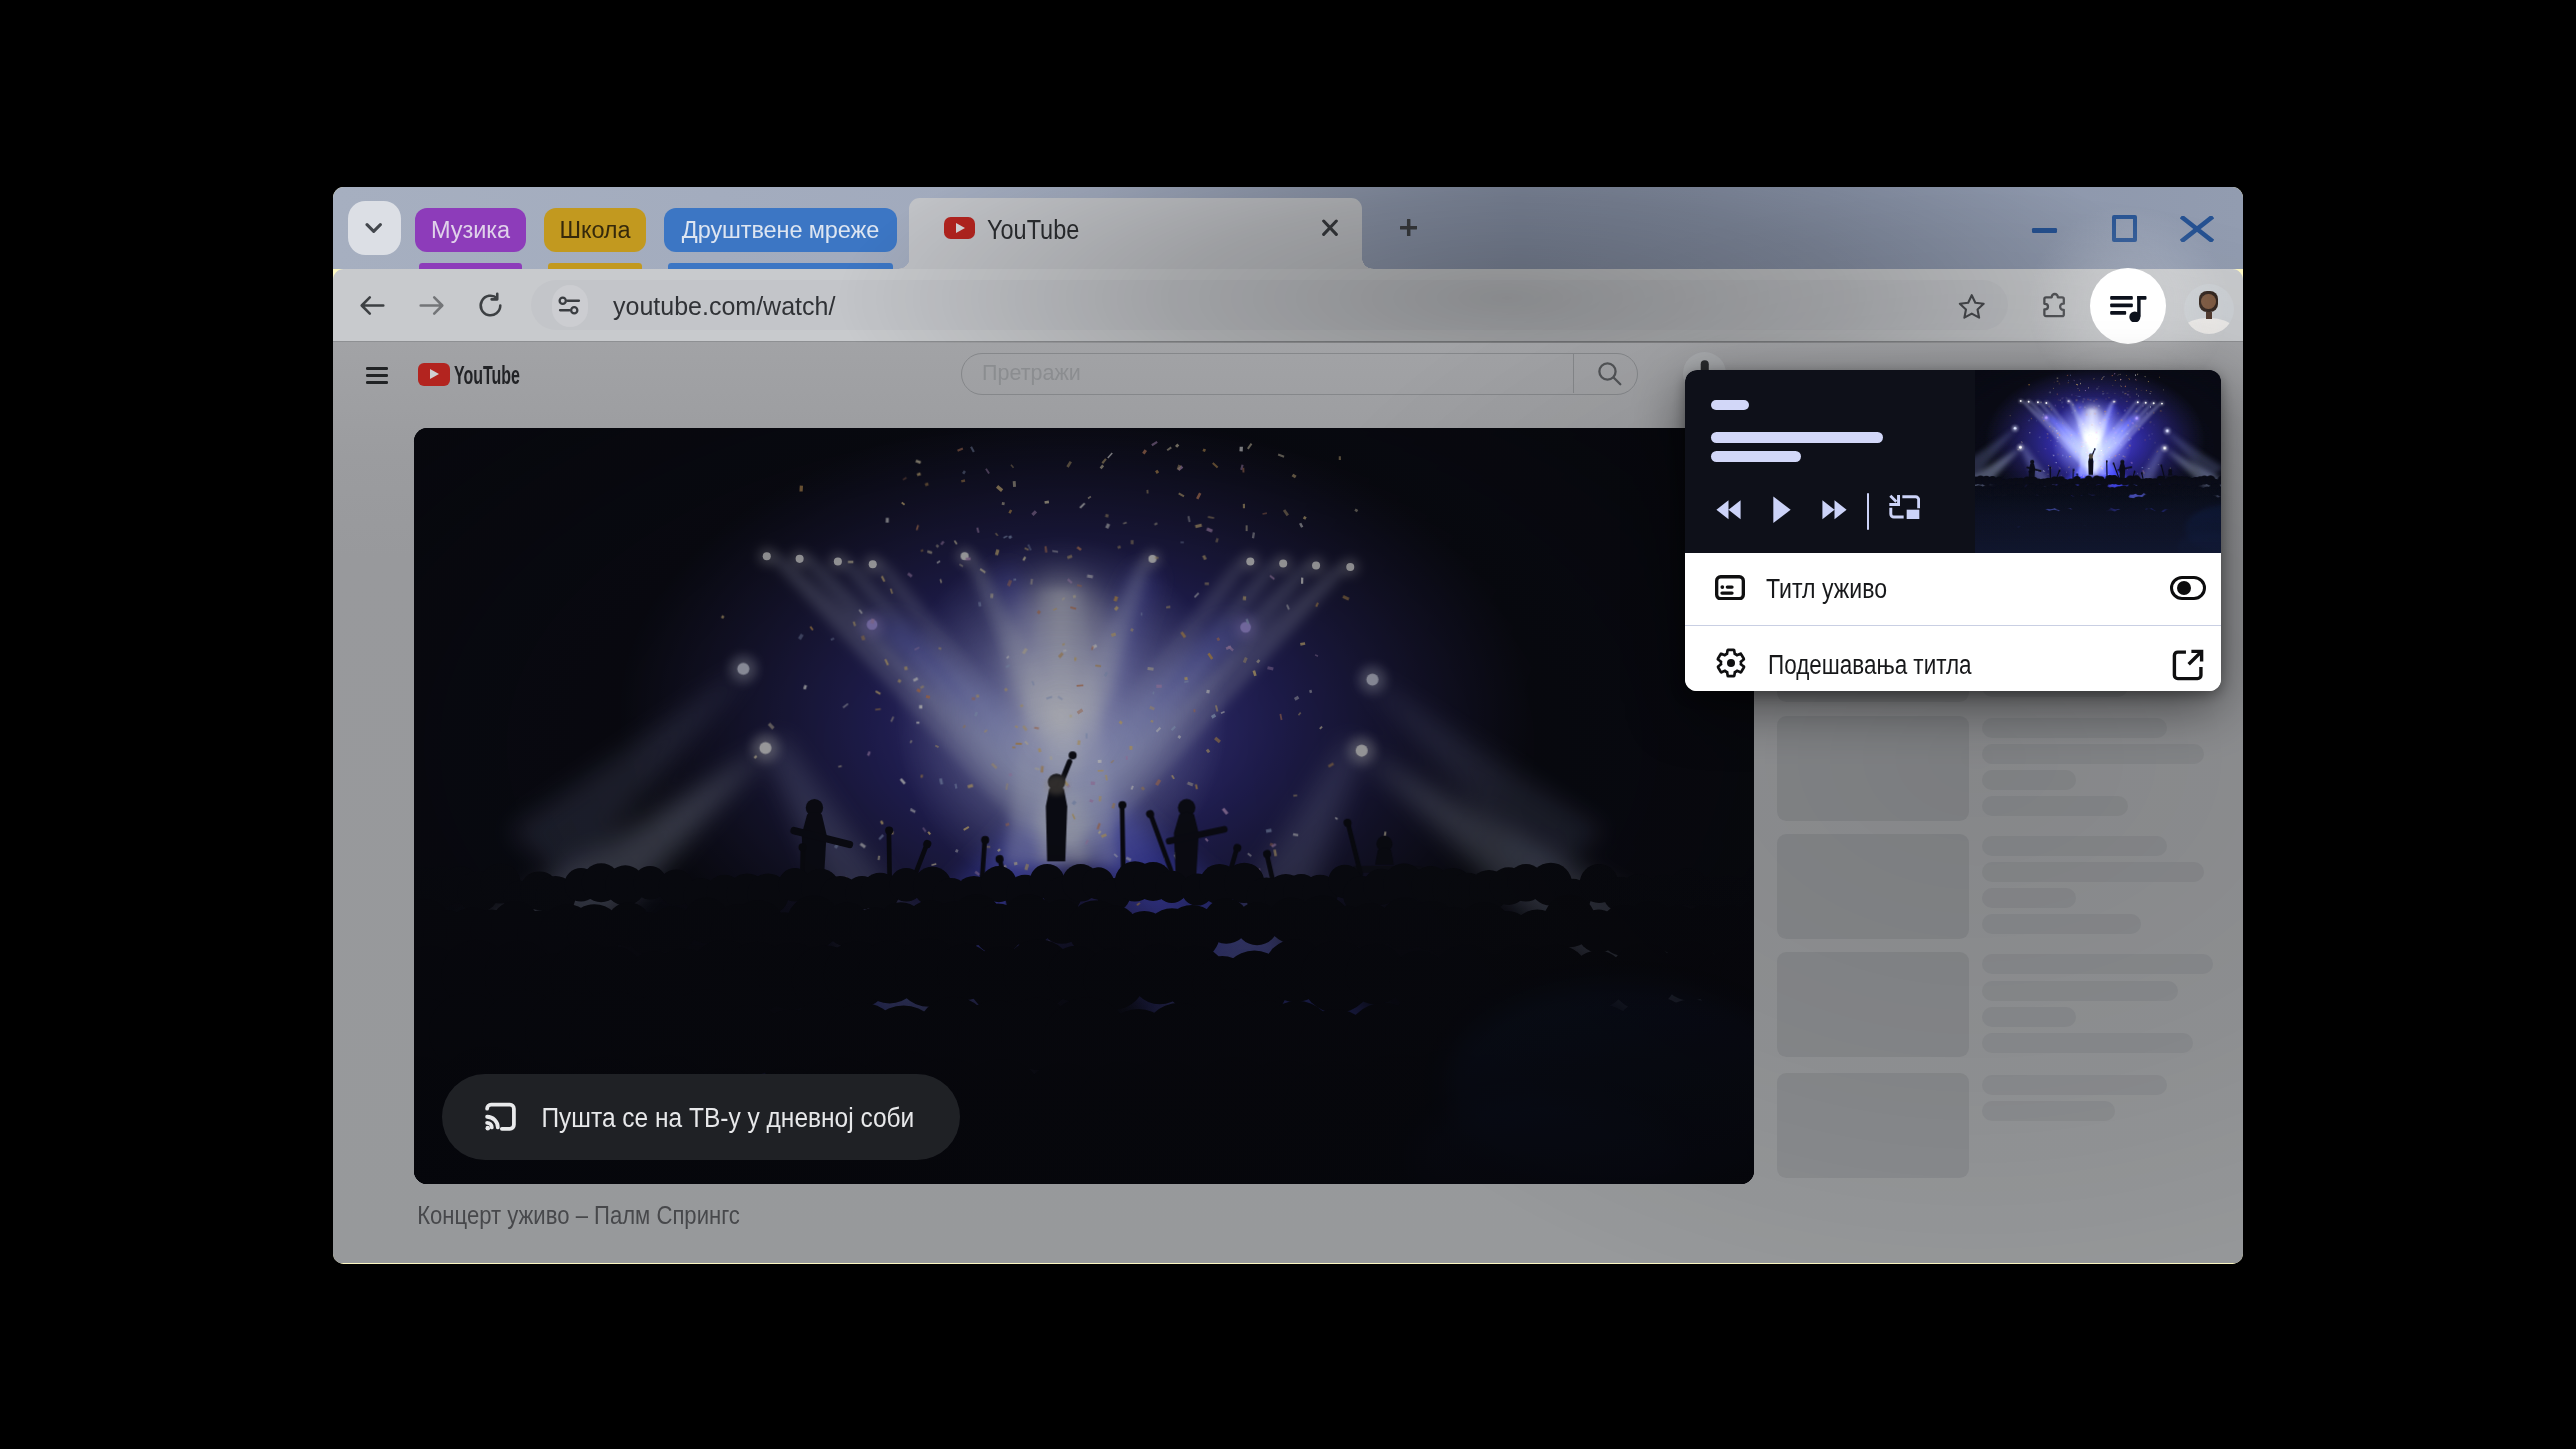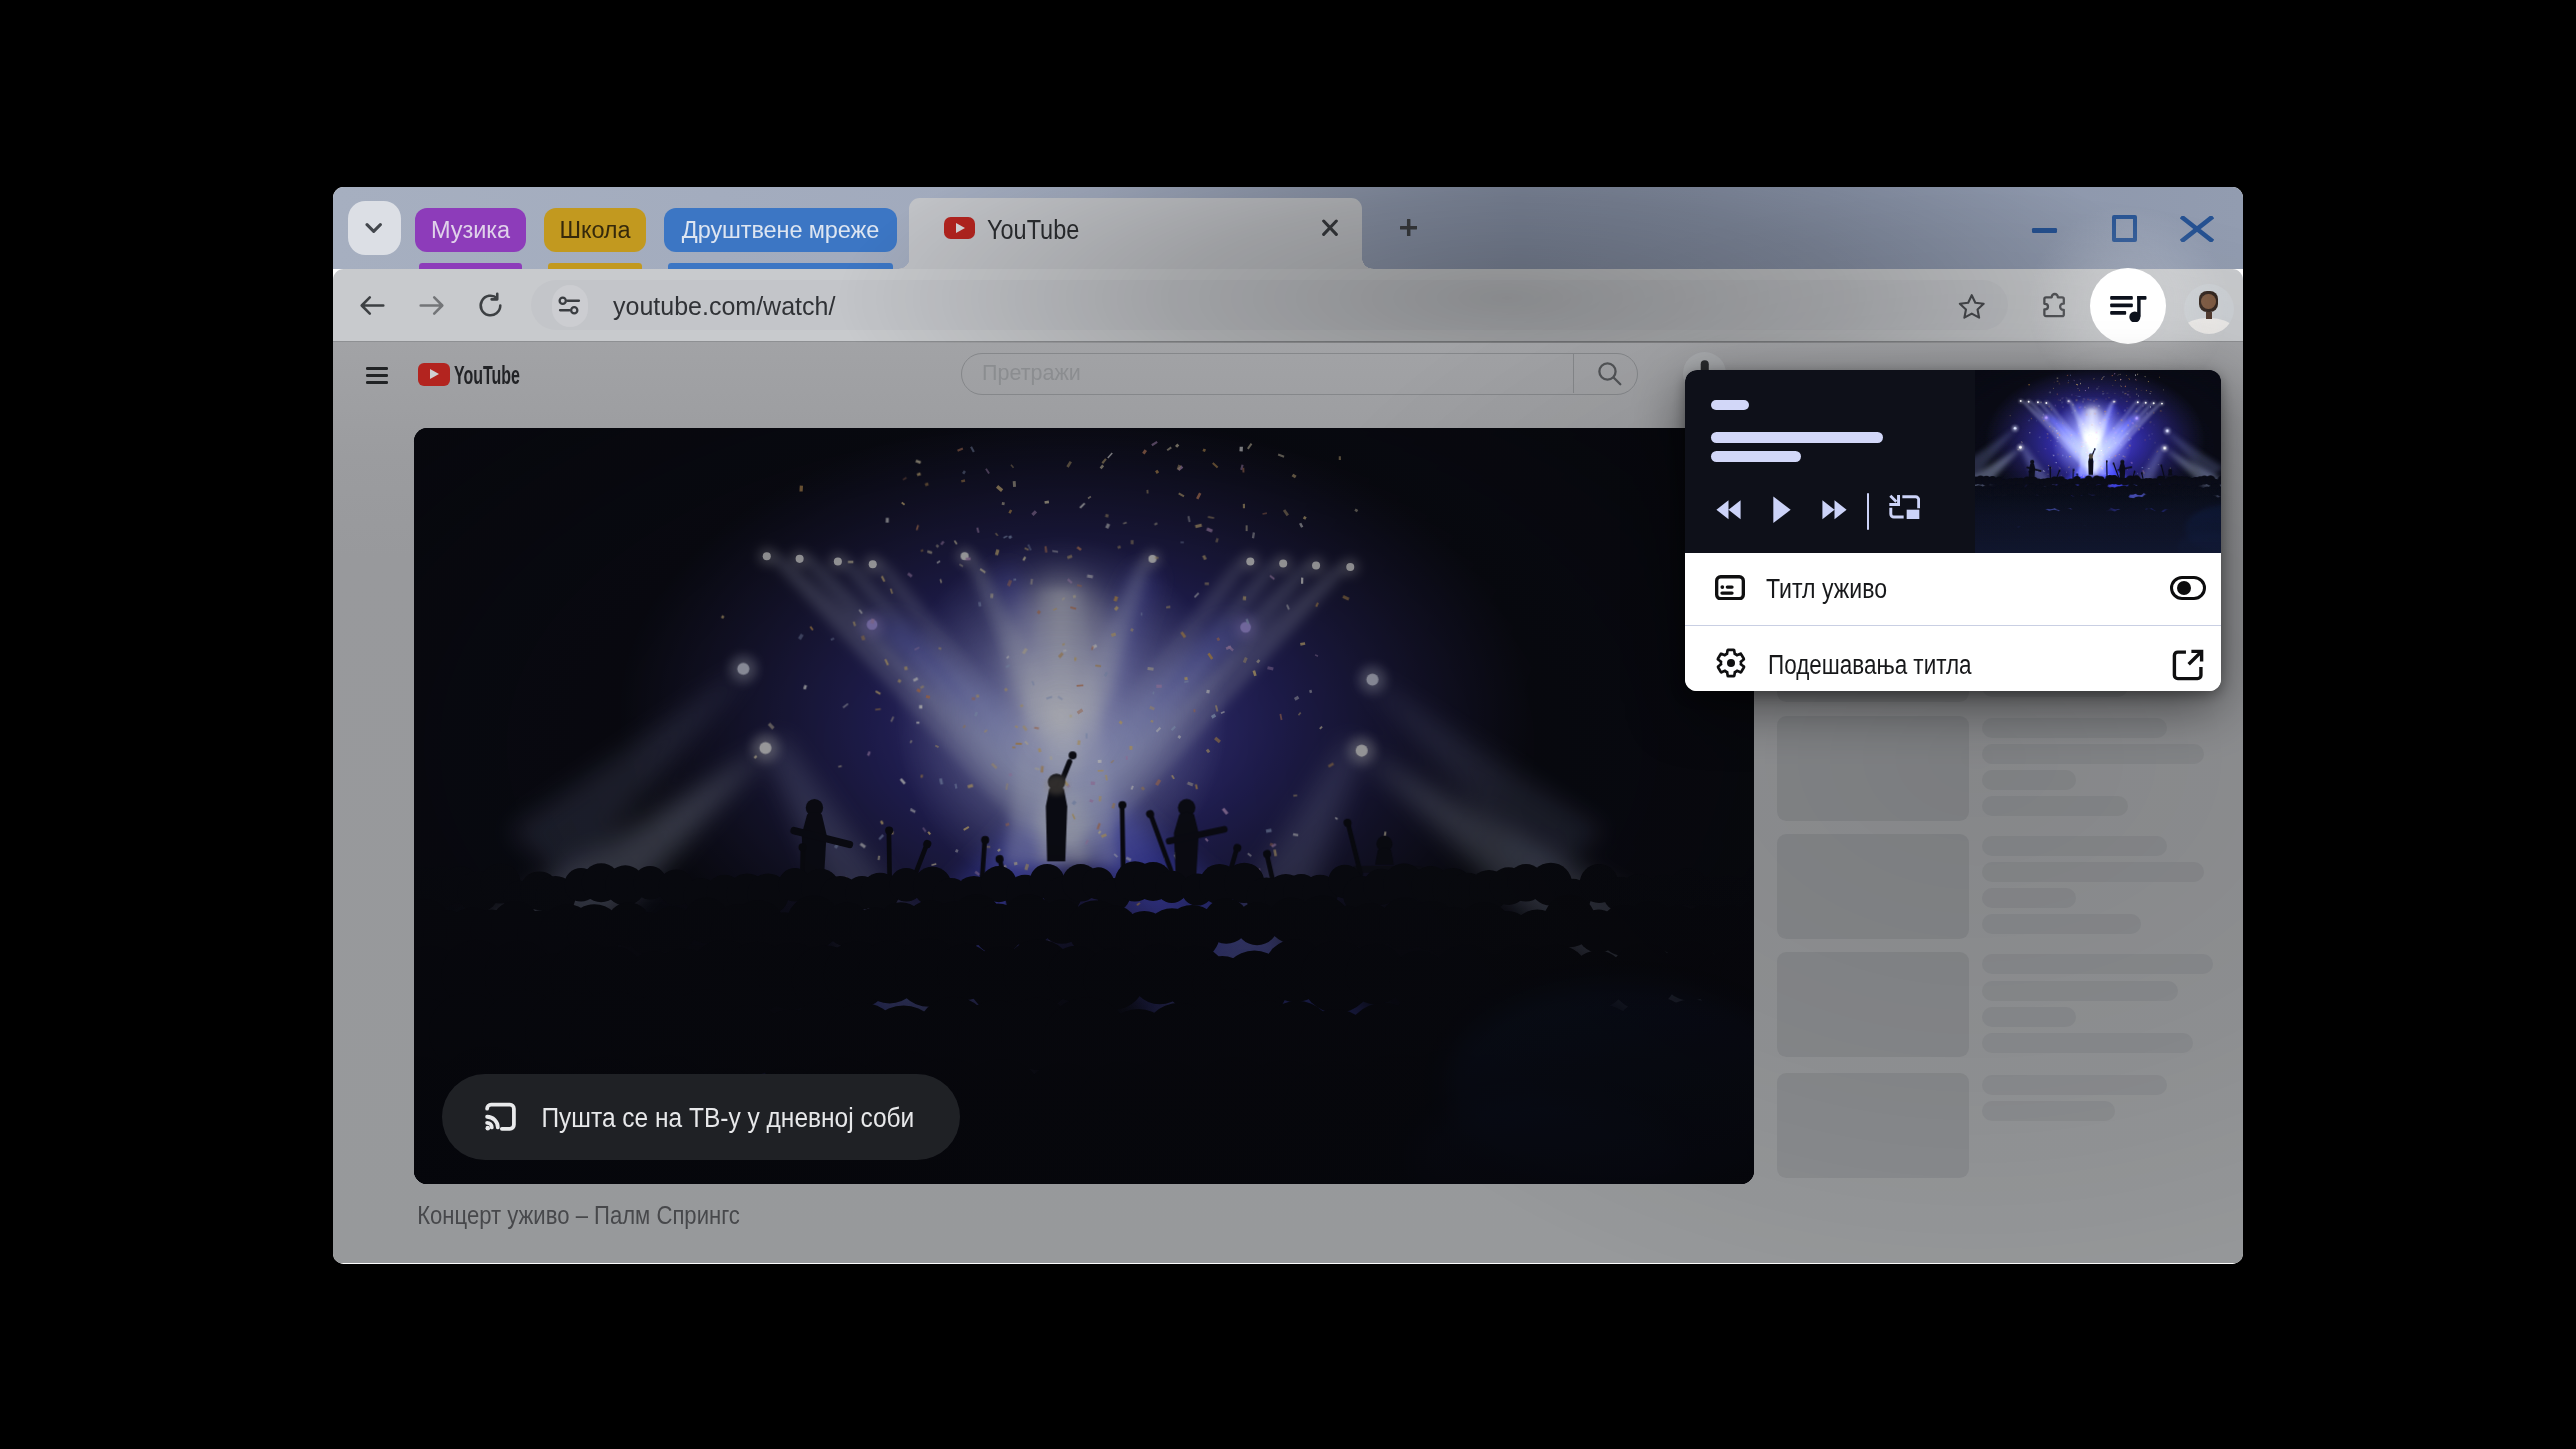--- a/index.html
+++ b/index.html
@@ -1,18 +1,18 @@
 <!DOCTYPE html>
 <html style="font-size:10.7px"><head>
 <meta charset="utf-8">
 <style>
   html,body{margin:0;padding:0;background:#000;width:2576px;height:1449px;overflow:hidden;}
   *{box-sizing:border-box;font-family:"Liberation Sans",sans-serif;}
   .abs{position:absolute;}
-  #win{position:absolute;left:333px;top:187px;width:1910px;height:1077px;border-radius:10.7px;overflow:hidden;background:#ffffff;}
+  #win{position:absolute;left:333px;top:187px;width:1910px;height:1077px;border-radius:10.7px;overflow:hidden;background:#fef9c3;}
   #tabstrip{position:absolute;left:0;top:0;width:1910px;height:82px;background:linear-gradient(90deg,#a6afc0 0%,#a0a9bc 40%,#8791a6 62%,#8a94a9 78%,#929cb0 100%);}
   #toolbar{position:absolute;left:0;top:82px;width:1910px;height:72px;background:#c8cacd;border-radius:10.7px 10.7px 0 0;}
   #activetab{position:absolute;left:576px;top:10.7px;width:453px;height:71px;background:#c0c2c6;border-radius:10.7px 10.7px 0 0;}
   .flare{position:absolute;width:10.7px;height:10.7px;bottom:0;}
   #page{position:absolute;left:0;top:154px;width:1910px;height:922px;background:linear-gradient(180deg,#a2a3a6 0px,#9b9c9f 114px,#98999c 215px,#97999b 100%);border-top:1.3px solid #8e9093;}
   .chip{position:absolute;top:21px;height:44px;border-radius:12px;display:flex;align-items:center;justify-content:center;font-size:23.5px;letter-spacing:-0.1px;}
   .gbar{position:absolute;top:76px;height:6px;border-radius:3.4px 3.4px 0 0;}
   .sk-box{position:absolute;left:1444px;width:192px;height:105px;border-radius:9.4px;background:#8c8e91;}
   .sk-line{position:absolute;height:20px;border-radius:10px;background:#8f9194;}
   #dimmer{position:absolute;left:0;top:0;width:1910px;height:1077px;pointer-events:none;

